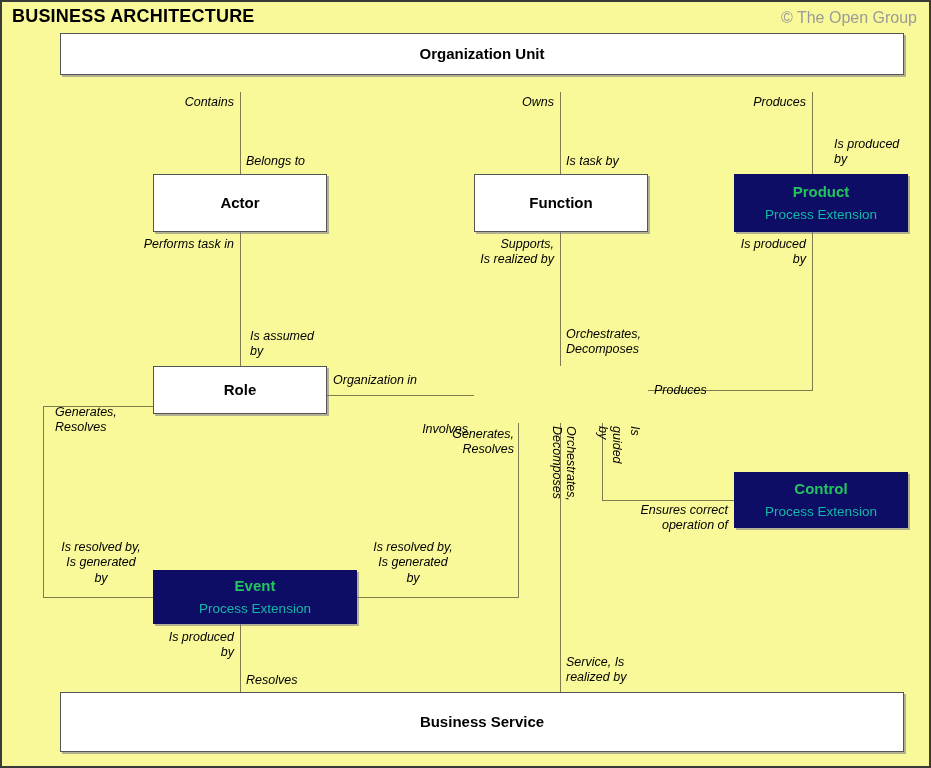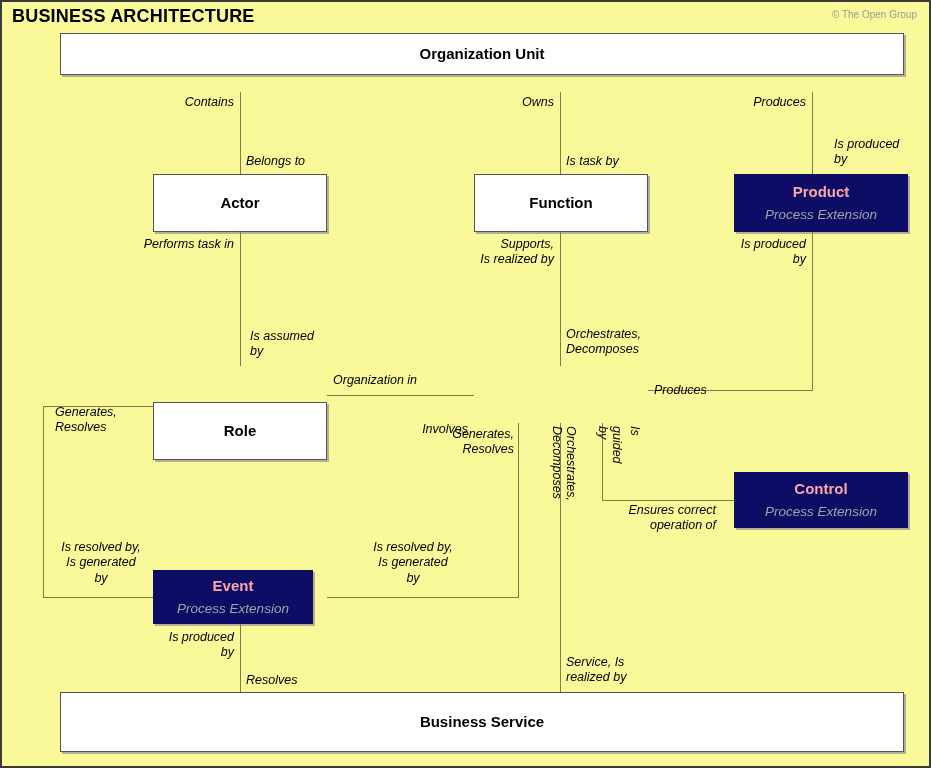--- a/index.html
+++ b/index.html
@@ -27,21 +27,21 @@
     font-size: 18px;
     font-weight: bold;
     color: #000000;
     letter-spacing: 0.2px;
     white-space: nowrap;
   }
   .copyright {
     position: absolute;
     right: 12px;
     top: 7px;
-    font-size: 10px;
+    font-size: 16px;
     color: #9a9a9a;
     white-space: nowrap;
     padding-left: 21px;
   }
 
   
   .box {
     position: absolute;
     box-sizing: border-box;
     display: flex;
@@ -60,26 +60,25 @@
     background: #0d0d66;
     border: 1px solid #0d0d66;
     box-shadow: 2px 2px 0 rgba(120,120,140,0.55);
   }
   .box .bx-title {
     font-size: 15px;
     font-weight: bold;
     line-height: 1.12;
     color: #000000;
   }
-  .box.ext .bx-title { color: #fca5a5; }
+  .box.ext .bx-title { color: #22c55e; }
   .box .bx-sub {
     font-size: 13.5px;
-    font-style: italic;
     line-height: 1.12;
-    color: #a3a3a3;
+    color: #14b8a6;
     margin-top: 7px;
   }
 
   
   .ln {
     position: absolute;
     background: #7d7d4e;
     z-index: 1;
   }
   .ln.h { height: 1px; }
@@ -151,31 +150,31 @@
 
   <div class="box plain" style="left:472px; top:172px; width:174px; height:58px;">
     <div class="bx-title">Function</div>
   </div>
 
   <div class="box ext" style="left:732px; top:172px; width:174px; height:58px;">
     <div class="bx-title">Product</div>
     <div class="bx-sub">Process Extension</div>
   </div>
 
-  <div class="box plain" style="left:151px; top:364px; width:174px; height:58px;margin-top:36px;">
+  <div class="box plain" style="left:151px; top:364px; width:174px; height:48px;">
     <div class="bx-title">Role</div>
   </div>
 
 
   <div class="box ext" style="left:732px; top:470px; width:174px; height:56px;">
     <div class="bx-title">Control</div>
     <div class="bx-sub">Process Extension</div>
   </div>
 
-  <div class="box ext" style="left:151px; top:568px; width:160px; height:54px;">
+  <div class="box ext" style="left:151px; top:568px; width:204px; height:54px;">
     <div class="bx-title">Event</div>
     <div class="bx-sub">Process Extension</div>
   </div>
 
   <div class="box plain" style="left:58px; top:690px; width:844px; height:60px;">
     <div class="bx-title">Business Service</div>
   </div>
 
   <div class="lbl r" style="left:108px; top:93px; width:124px;">Contains</div>
   <div class="lbl l" style="left:244px; top:152px;">Belongs to</div>
@@ -209,21 +208,21 @@
   <div class="lbl r" style="left:386px; top:425px; width:126px;">Generates,
 Resolves</div>
 
   <div class="lbl vert" style="left:576px; top:424px;">Orchestrates,</div>
   <div class="lbl vert" style="left:562px; top:424px;">Decomposes</div>
 
   <div class="lbl vert" style="left:608px; top:424px;">by</div>
   <div class="lbl vert" style="left:622px; top:424px;">guided</div>
   <div class="lbl vert" style="left:640px; top:424px;">Is</div>
 
-  <div class="lbl r" style="left:588px; top:501px; width:126px;">Ensures correct
+  <div class="lbl r" style="left:600px; top:501px; width:126px;">Ensures correct
 operation of</div>
 
   <div class="lbl c" style="left:47px; top:538px; width:104px;">Is resolved by,
 Is generated
 by</div>
   <div class="lbl c" style="left:355px; top:538px; width:112px;">Is resolved by,
 Is generated
 by</div>
 
   <div class="lbl r" style="left:110px; top:628px; width:122px;">Is produced

